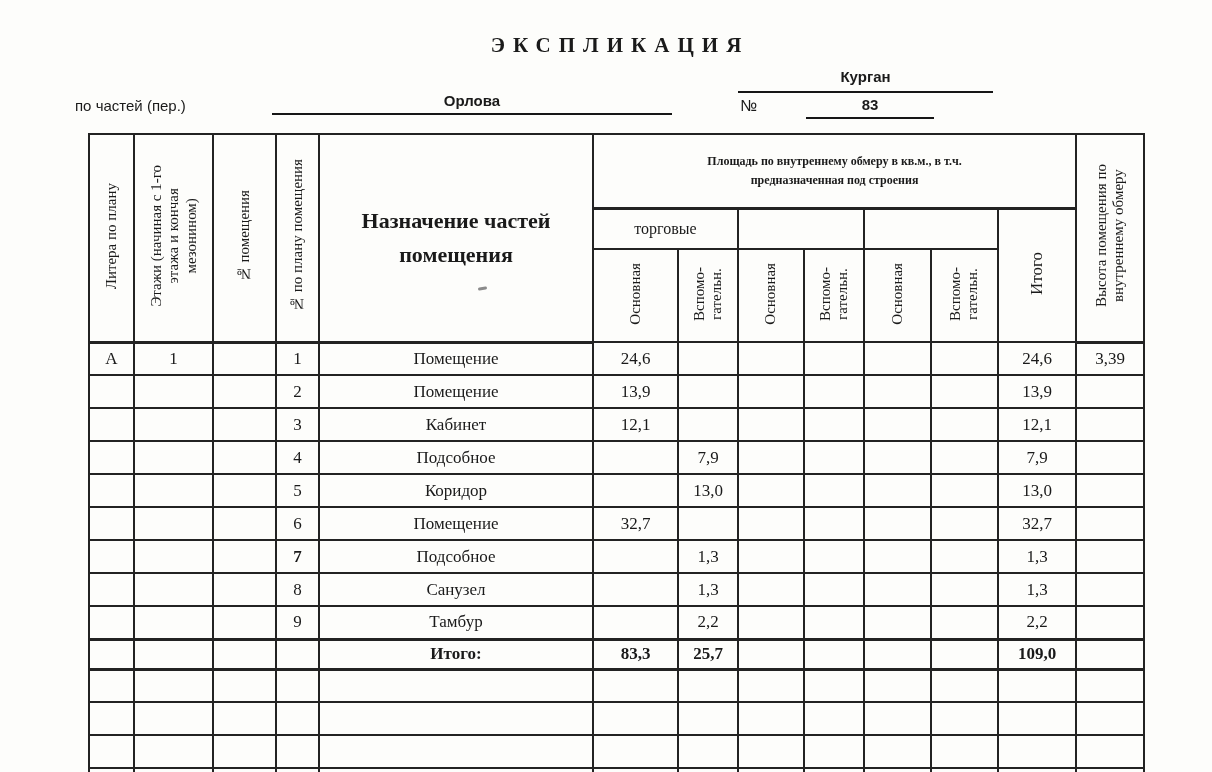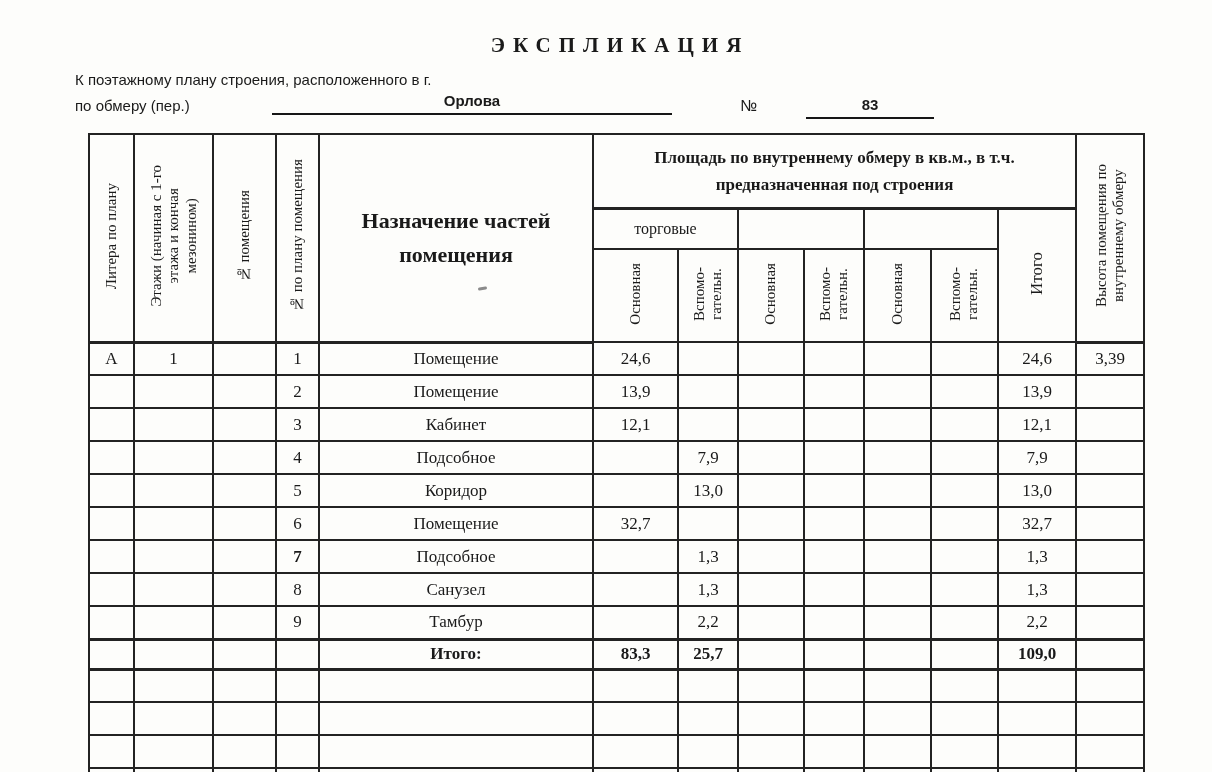--- a/index.html
+++ b/index.html
@@ -56,21 +56,21 @@
   thead tr.h2{height:41px;}
   thead tr.h3{height:93px;}
   thead tr.h1 th{border-bottom-width:3px;}
   tbody tr{height:33px;}
   tbody tr.row-total{height:30px;}
   tbody tr.row-total td{font-weight:bold;border-top-width:3px;border-bottom-width:3px;margin-top:48px;}
   tbody tr.row-clipped{height:30px;}
   tbody td{font-size:17px;}
   td.b{font-weight:bold;}
 
-  .area-h{font-size:17px;font-weight:bold;line-height:1.6;margin-left:24px;}
+  .area-h{font-size:12px;font-weight:bold;line-height:1.6;margin-left:24px;}
   .area-h .ln{display:block;}
   .purpose-h{font-size:22px;font-weight:bold;line-height:1.55;position:relative;}
   .purpose-h .ln{display:block;}
   .trade{font-size:16px;}
 
   
   .vt{
     display:inline-block;
     writing-mode:vertical-rl;
     transform:rotate(180deg);
@@ -88,23 +88,23 @@
     transform:rotate(-8deg);border-radius:2px;
   }
 </style>
 </head>
 <body>
 
 <div class="sheet">
 
   <div class="doc-title">ЭКСПЛИКАЦИЯ</div>
 
-  <div class="hline l1">К поэтажному плану строения, расположенного в г.</div>
-
-  <div class="hline l2">по обмеру (пер.)</div>
+  <div class="fill-field f-city">Курган</div>
+
+  <div class="hline l2">по частей (пер.)</div>
   <div class="fill-field f-street">Орлова</div>
   <div class="hline num-sign">№</div>
   <div class="fill-field f-number">83</div>
 
   <table class="expl">
     <colgroup>
       <col style="width:45px">
         <col style="width:79px">
         <col style="width:63px">
         <col style="width:43px">

